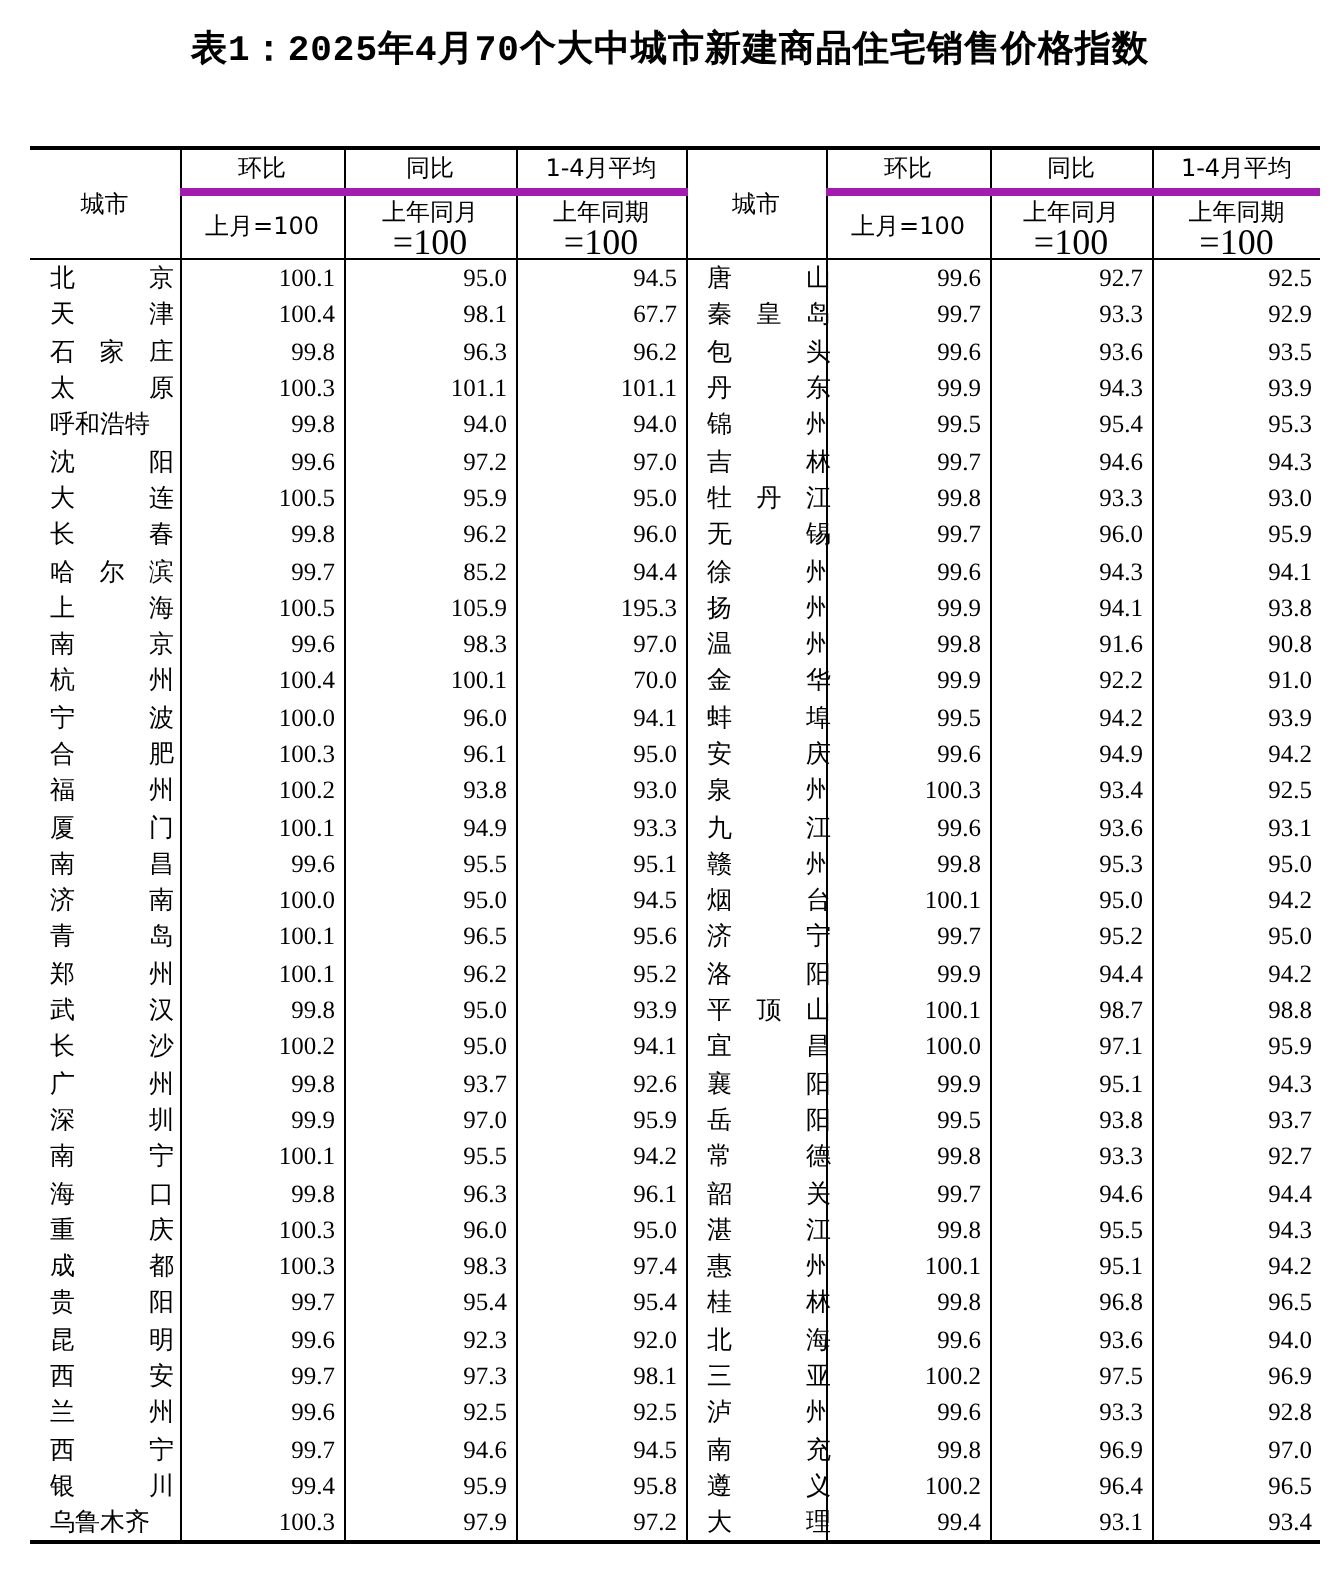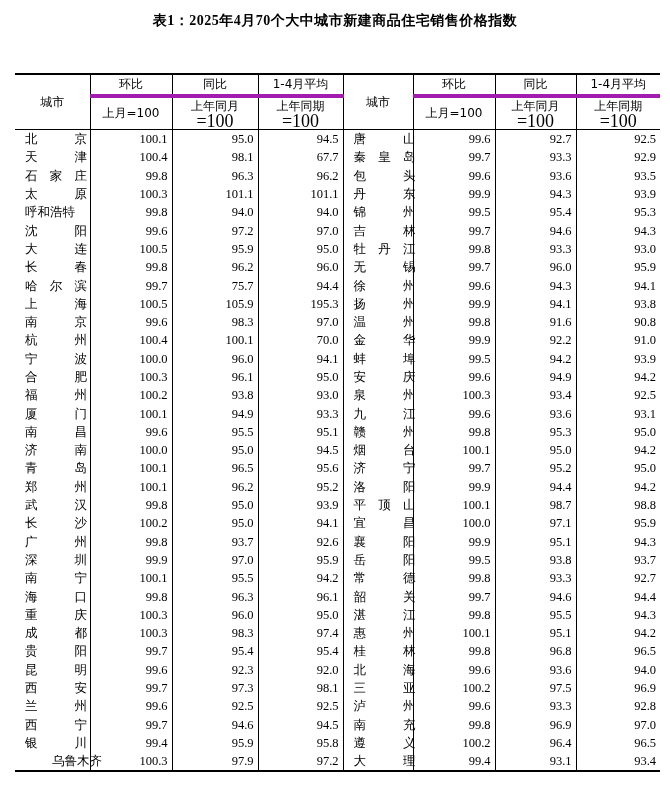--- a/index.html
+++ b/index.html
@@ -1,19 +1,19 @@
 <!DOCTYPE html>
 <html><head>
 <meta charset="utf-8">
 <style>
   html, body { margin:0; padding:0; background:#ffffff; }
   body { width:670px; height:798px; position:relative; overflow:hidden; color:#000;
          font-family: "Liberation Serif", "DejaVu Serif", serif; }
   .title { position:absolute; top:12px; left:0; width:670px; text-align:center;
-           font-size:14px; font-weight:bold; font-family:Liberation Serif, serif; letter-spacing:0.5px; }
+           font-size:18px; font-weight:bold; font-family:Liberation Mono, monospace; letter-spacing:0.5px; }
   table { position:absolute; left:15px; top:73px; width:645px; border-collapse:collapse; table-layout:fixed; }
   table.grid { border-top:2px solid #000; border-bottom:2px solid #000; }
   th { font-weight:normal; font-size:12px; font-family:"DejaVu Sans", "Liberation Sans", sans-serif; padding:0; line-height:15px; }
   th.h1 { height:19px; border-bottom:4px solid #a21caf; }
   th.h2 { height:31px; border-bottom:1px solid #000; }
   th .eq { font-family:"Liberation Serif", serif; font-size:18px; }
   td { height:18.3px; padding:0; font-size:12px; line-height:18px; }
   .vb { border-left:1px solid #000; }
   .city { font-family:"DejaVu Sans", "Liberation Sans", sans-serif; font-size:12.5px; padding-left:10px; white-space:nowrap; }
   .city span { display:inline-block; text-align:justify; text-align-last:justify; width:62px; }
@@ -145,21 +145,21 @@
         <td class="num vb">96.2</td>
         <td class="num vb">96.0</td>
         <td class="city vb"><span>无 锡</span></td>
         <td class="num vb">99.7</td>
         <td class="num vb">96.0</td>
         <td class="num vb">95.9</td>
       </tr>
       <tr class="row">
         <td class="city"><span>哈 尔 滨</span></td>
         <td class="num vb">99.7</td>
-        <td class="num vb">75.7</td>
+        <td class="num vb">85.2</td>
         <td class="num vb">94.4</td>
         <td class="city vb"><span>徐 州</span></td>
         <td class="num vb">99.6</td>
         <td class="num vb">94.3</td>
         <td class="num vb">94.1</td>
       </tr>
       <tr class="row">
         <td class="city"><span>上 海</span></td>
         <td class="num vb">100.5</td>
         <td class="num vb">105.9</td>
@@ -403,21 +403,21 @@
         <td class="city"><span>银 川</span></td>
         <td class="num vb">99.4</td>
         <td class="num vb">95.9</td>
         <td class="num vb">95.8</td>
         <td class="city vb"><span>遵 义</span></td>
         <td class="num vb">100.2</td>
         <td class="num vb">96.4</td>
         <td class="num vb">96.5</td>
       </tr>
       <tr class="row">
-        <td class="city"><span style="text-align-last: auto; letter-spacing: 0px; margin-left: 27px;">乌鲁木齐</span></td>
+        <td class="city"><span style="text-align-last: auto; letter-spacing: 0px;">乌鲁木齐</span></td>
         <td class="num vb">100.3</td>
         <td class="num vb">97.9</td>
         <td class="num vb">97.2</td>
         <td class="city vb"><span>大 理</span></td>
         <td class="num vb">99.4</td>
         <td class="num vb">93.1</td>
         <td class="num vb">93.4</td>
       </tr>
     </tbody>
 </table>

